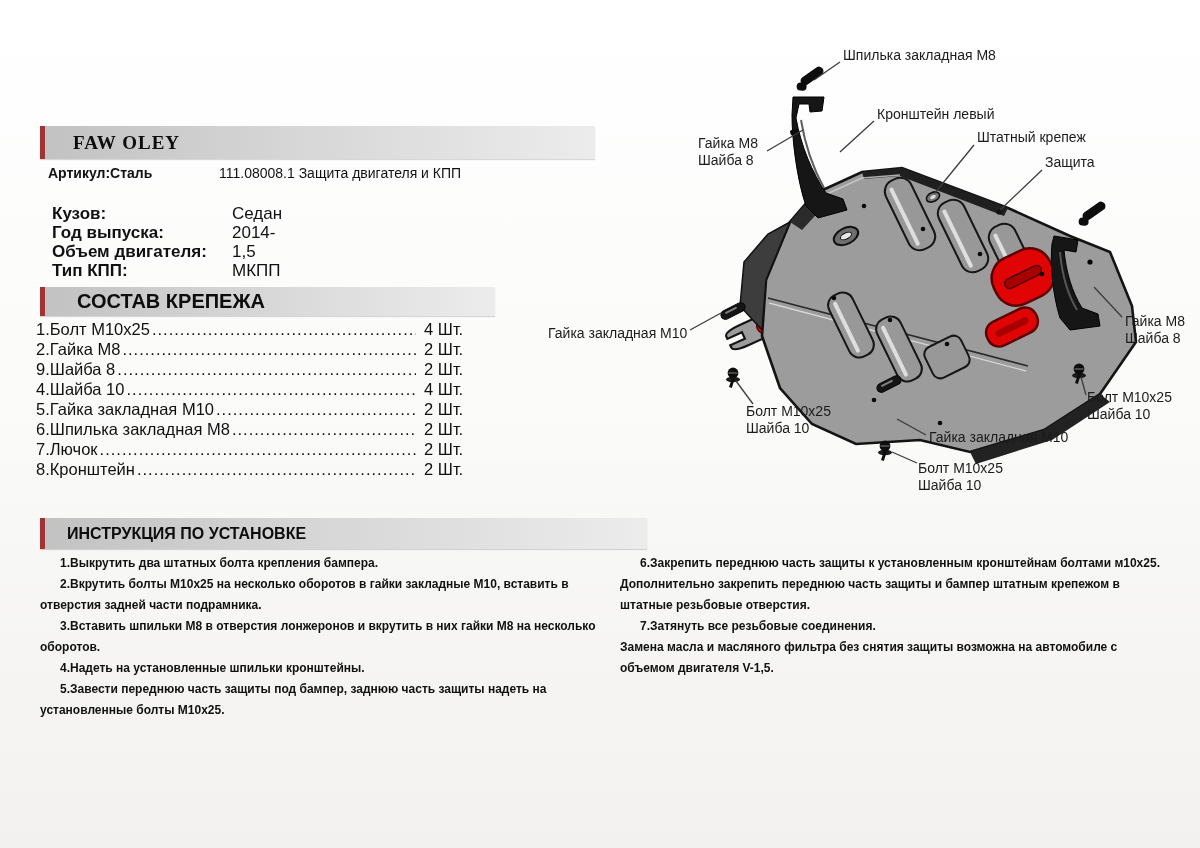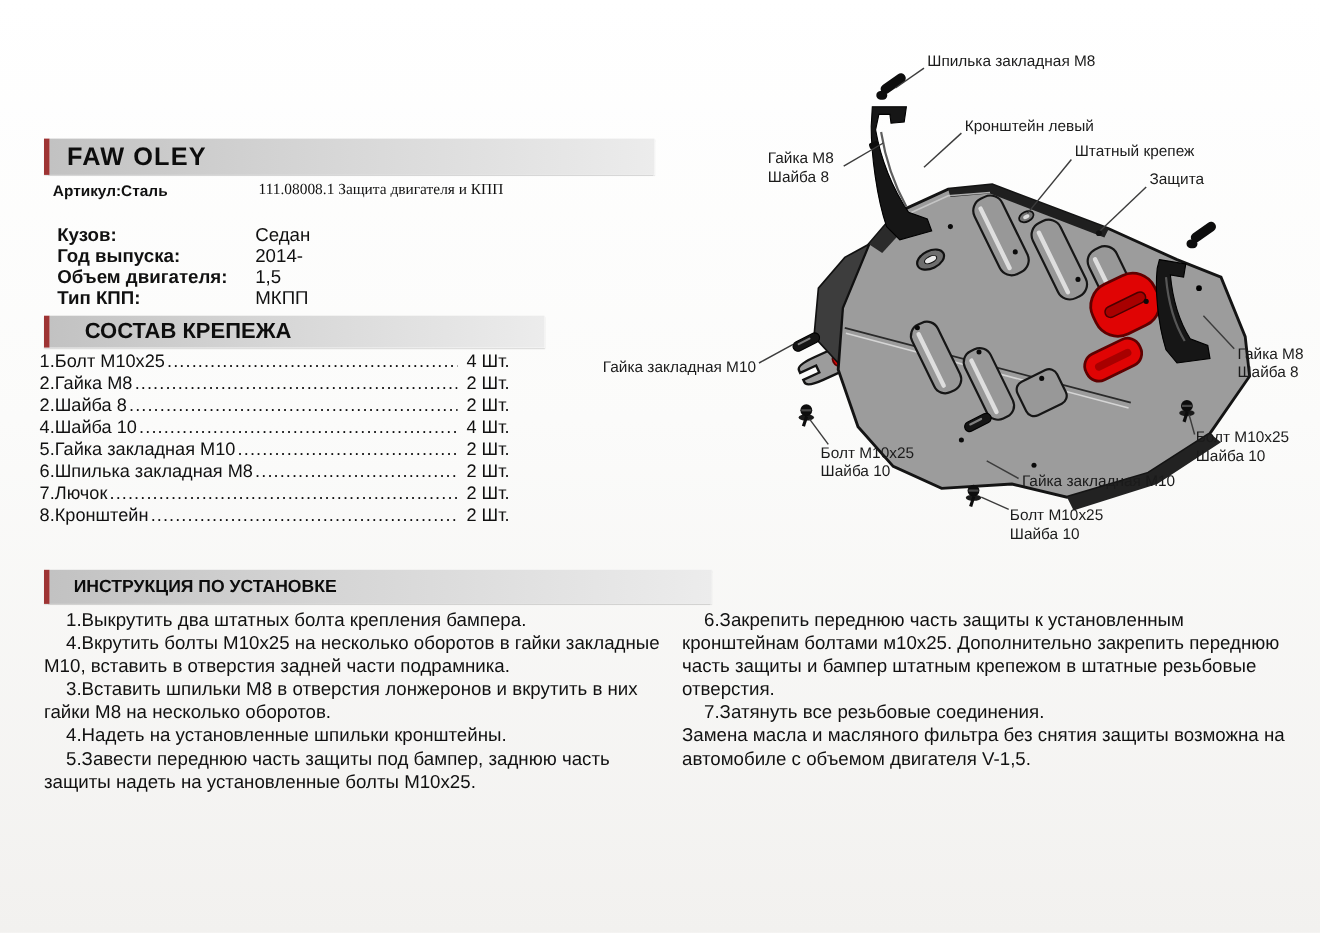--- a/index.html
+++ b/index.html
@@ -11,44 +11,44 @@
   .abs{position:absolute;}
   
   .bar{
     background:linear-gradient(90deg,#c2c2c2 0%,#d6d6d6 45%,#ececec 100%);
     border-left:5px solid #9e3434;
     display:flex;align-items:center;
     box-shadow:0 1px 1px rgba(0,0,0,.15);
   }
   .bar .bar-title{font-weight:bold;color:#0d0d0d;}
   #faw-bar{left:40px;top:126px;width:550px;height:33px;}
-  #faw-bar .bar-title{font-size:23px;letter-spacing:1px;padding-left:16px;}
+  #faw-bar .bar-title{font-size:19px;letter-spacing:1px;padding-left:28px;font-family:Liberation Serif, serif;}
   #sostav-bar{left:40px;top:287px;width:450px;height:29px;}
   #sostav-bar .bar-title{font-size:20px;padding-left:32px;}
   #instr-bar{left:40px;top:518px;width:602px;height:31px;}
   #instr-bar .bar-title{font-size:16px;padding-left:22px;}
 
   
   #artikul{left:48px;top:165px;width:560px;font-size:14px;}
   #artikul .lbl{font-weight:bold;}
-  #artikul .val{position:absolute;left:187px;top:0;font-weight:500;font-family:Liberation Serif, serif;}
+  #artikul .val{position:absolute;left:171px;top:0;font-weight:500;}
   .spec-row{position:absolute;left:52px;width:420px;font-size:17px;height:20px;}
   .spec-row .lbl{font-weight:bold;}
   .spec-row .val{position:absolute;left:180px;top:0;}
 
   
   #parts{left:36px;top:320px;width:446px;font-size:16.5px;}
   .pl-row{display:flex;align-items:baseline;height:20px;white-space:nowrap;}
   .pl-name{flex:0 0 auto;}
   .pl-dots{flex:1 1 auto;overflow:hidden;white-space:nowrap;margin:0 2px;}
   .pl-dots::after{content:"..................................................................................";letter-spacing:1px;}
   .pl-qty{flex:0 0 58px;padding-left:6px;}
 
   
-  .instr-col{font-size:17px;line-height:21px;}
+  .instr-col{font-size:12px;line-height:21px;font-weight:bold;}
   .instr-col p{margin:0;}
   .instr-col p.indent{text-indent:20px;}
   #instr-left{left:40px;top:553px;width:560px;}
   #instr-right{left:620px;top:553px;width:548px;}
 
   
   #diagram{left:540px;top:10px;width:660px;height:505px;}
   .dlabel{font-size:14px;fill:#1b1b1b;}
   .leader{stroke:#3c3c3c;stroke-width:1.3;fill:none;}
 </style>
@@ -90,21 +90,21 @@
     <span class="pl-name">1.Болт М10х25</span>
       <span class="pl-dots"></span>
       <span class="pl-qty">4 Шт.</span>
   </div>
   <div class="pl-row">
     <span class="pl-name">2.Гайка М8</span>
       <span class="pl-dots"></span>
       <span class="pl-qty">2 Шт.</span>
   </div>
   <div class="pl-row">
-    <span class="pl-name">2.Шайба 8</span>
+    <span class="pl-name">9.Шайба 8</span>
       <span class="pl-dots"></span>
       <span class="pl-qty">2 Шт.</span>
   </div>
   <div class="pl-row">
     <span class="pl-name">4.Шайба 10</span>
       <span class="pl-dots"></span>
       <span class="pl-qty">4 Шт.</span>
   </div>
   <div class="pl-row">
     <span class="pl-name">5.Гайка закладная М10</span>
@@ -127,21 +127,21 @@
       <span class="pl-qty">2 Шт.</span>
   </div>
 </div>
 
 <div id="instr-bar" class="abs bar">
   <span class="bar-title">ИНСТРУКЦИЯ ПО УСТАНОВКЕ</span>
 </div>
 
 <div id="instr-left" class="abs instr-col">
   <p class="indent">1.Выкрутить два штатных болта крепления бампера.</p>
-  <p class="indent">4.Вкрутить болты М10х25 на несколько оборотов в гайки закладные М10, вставить в отверстия задней части подрамника.</p>
+  <p class="indent">2.Вкрутить болты М10х25 на несколько оборотов в гайки закладные М10, вставить в отверстия задней части подрамника.</p>
   <p class="indent">3.Вставить шпильки М8 в отверстия лонжеронов и вкрутить в них гайки М8 на несколько оборотов.</p>
   <p class="indent">4.Надеть на установленные шпильки кронштейны.</p>
   <p class="indent">5.Завести переднюю часть защиты под бампер, заднюю часть защиты надеть на установленные болты М10х25.</p>
 </div>
 
 <div id="instr-right" class="abs instr-col">
   <p class="indent">6.Закрепить переднюю часть защиты к установленным кронштейнам болтами м10х25. Дополнительно закрепить переднюю часть защиты и бампер штатным крепежом в штатные резьбовые отверстия.</p>
   <p class="indent">7.Затянуть все резьбовые соединения.</p>
   <p>Замена масла и масляного фильтра без снятия защиты возможна на автомобиле с объемом двигателя V-1,5.</p>
 </div>

